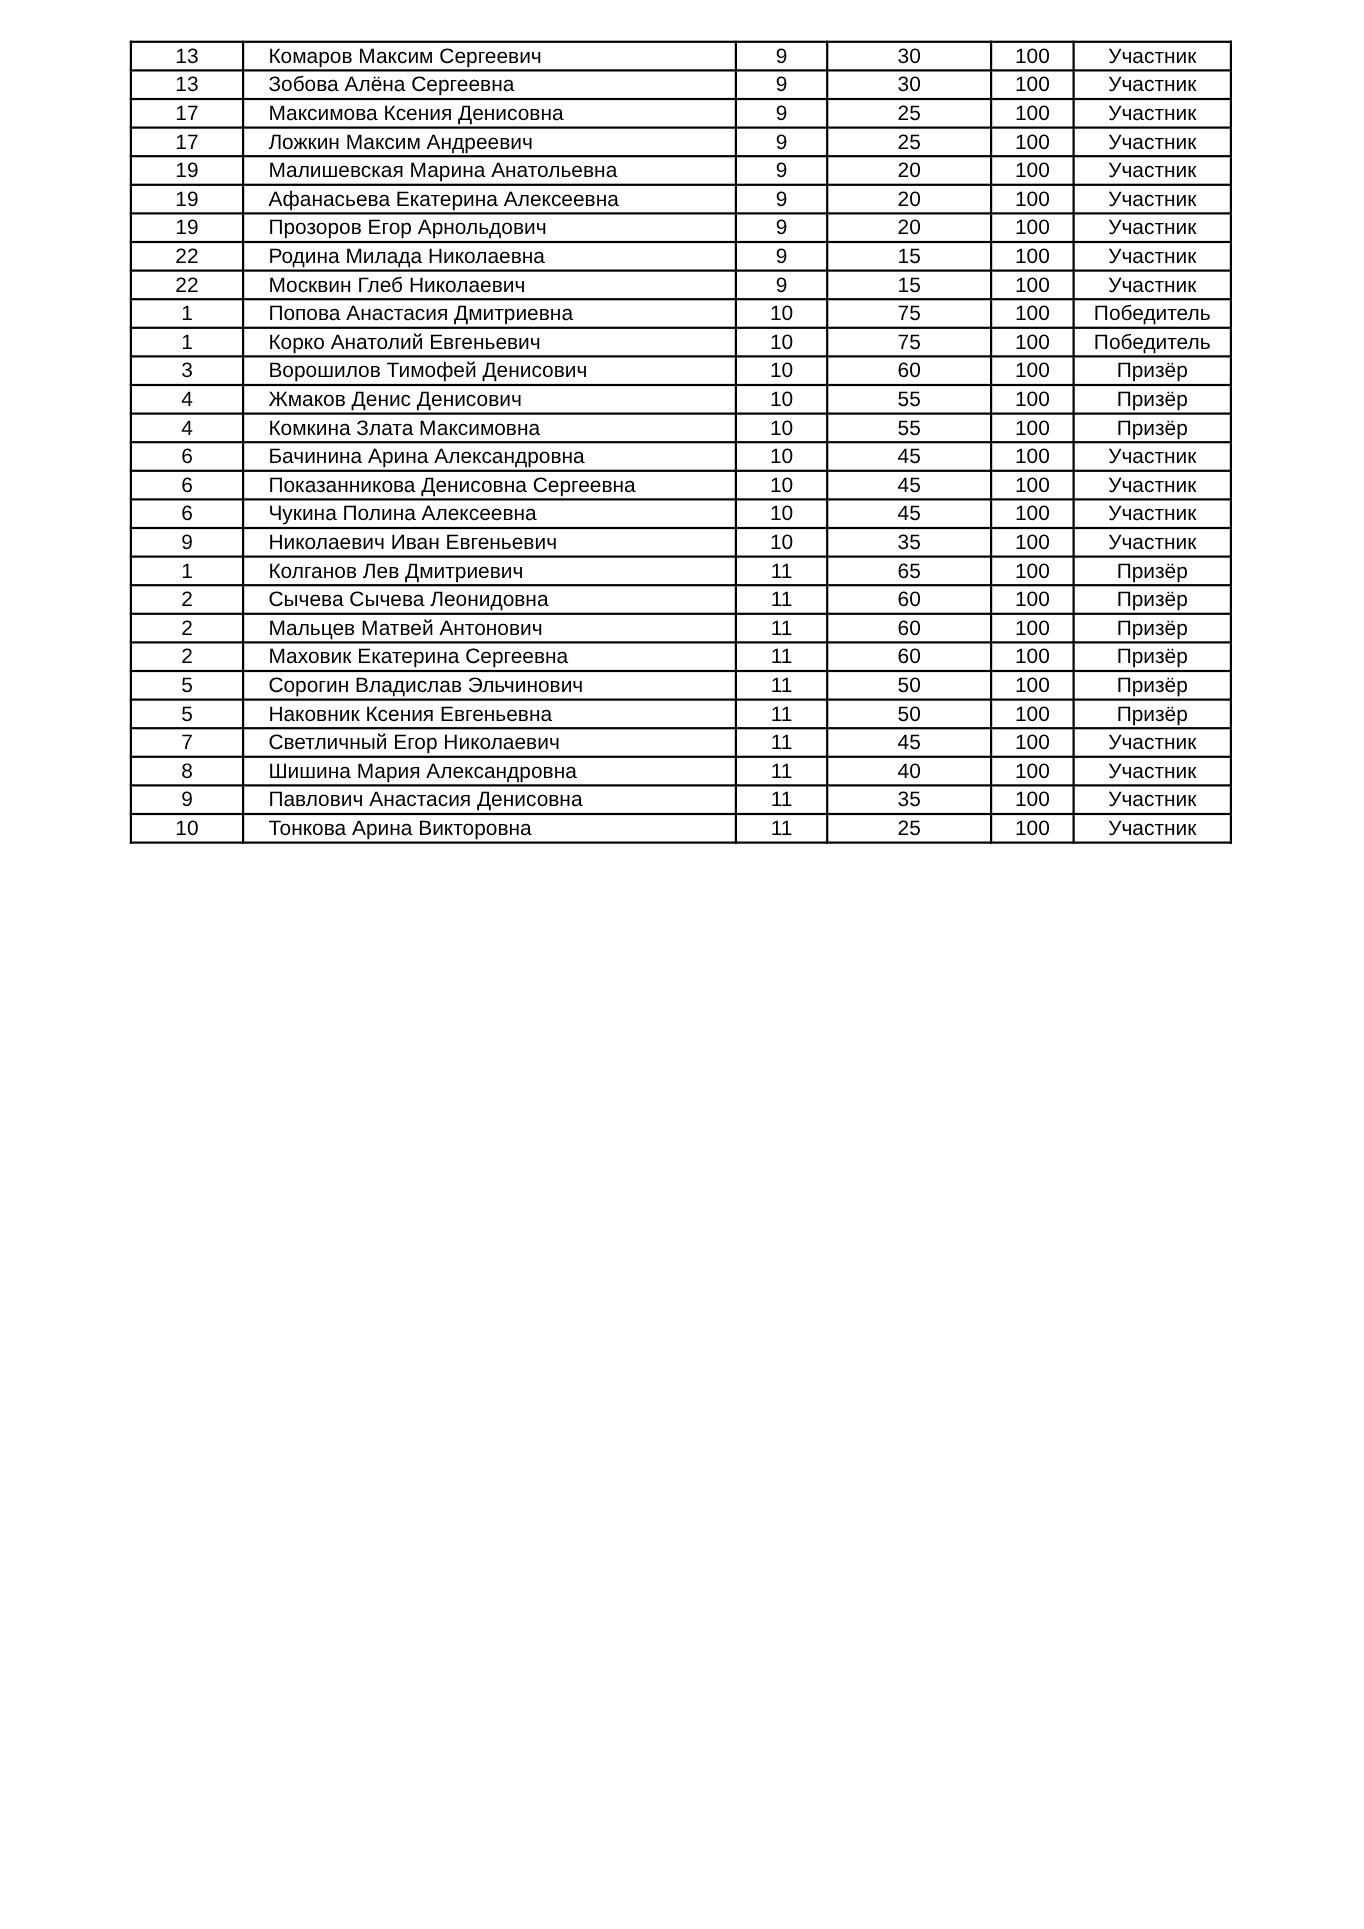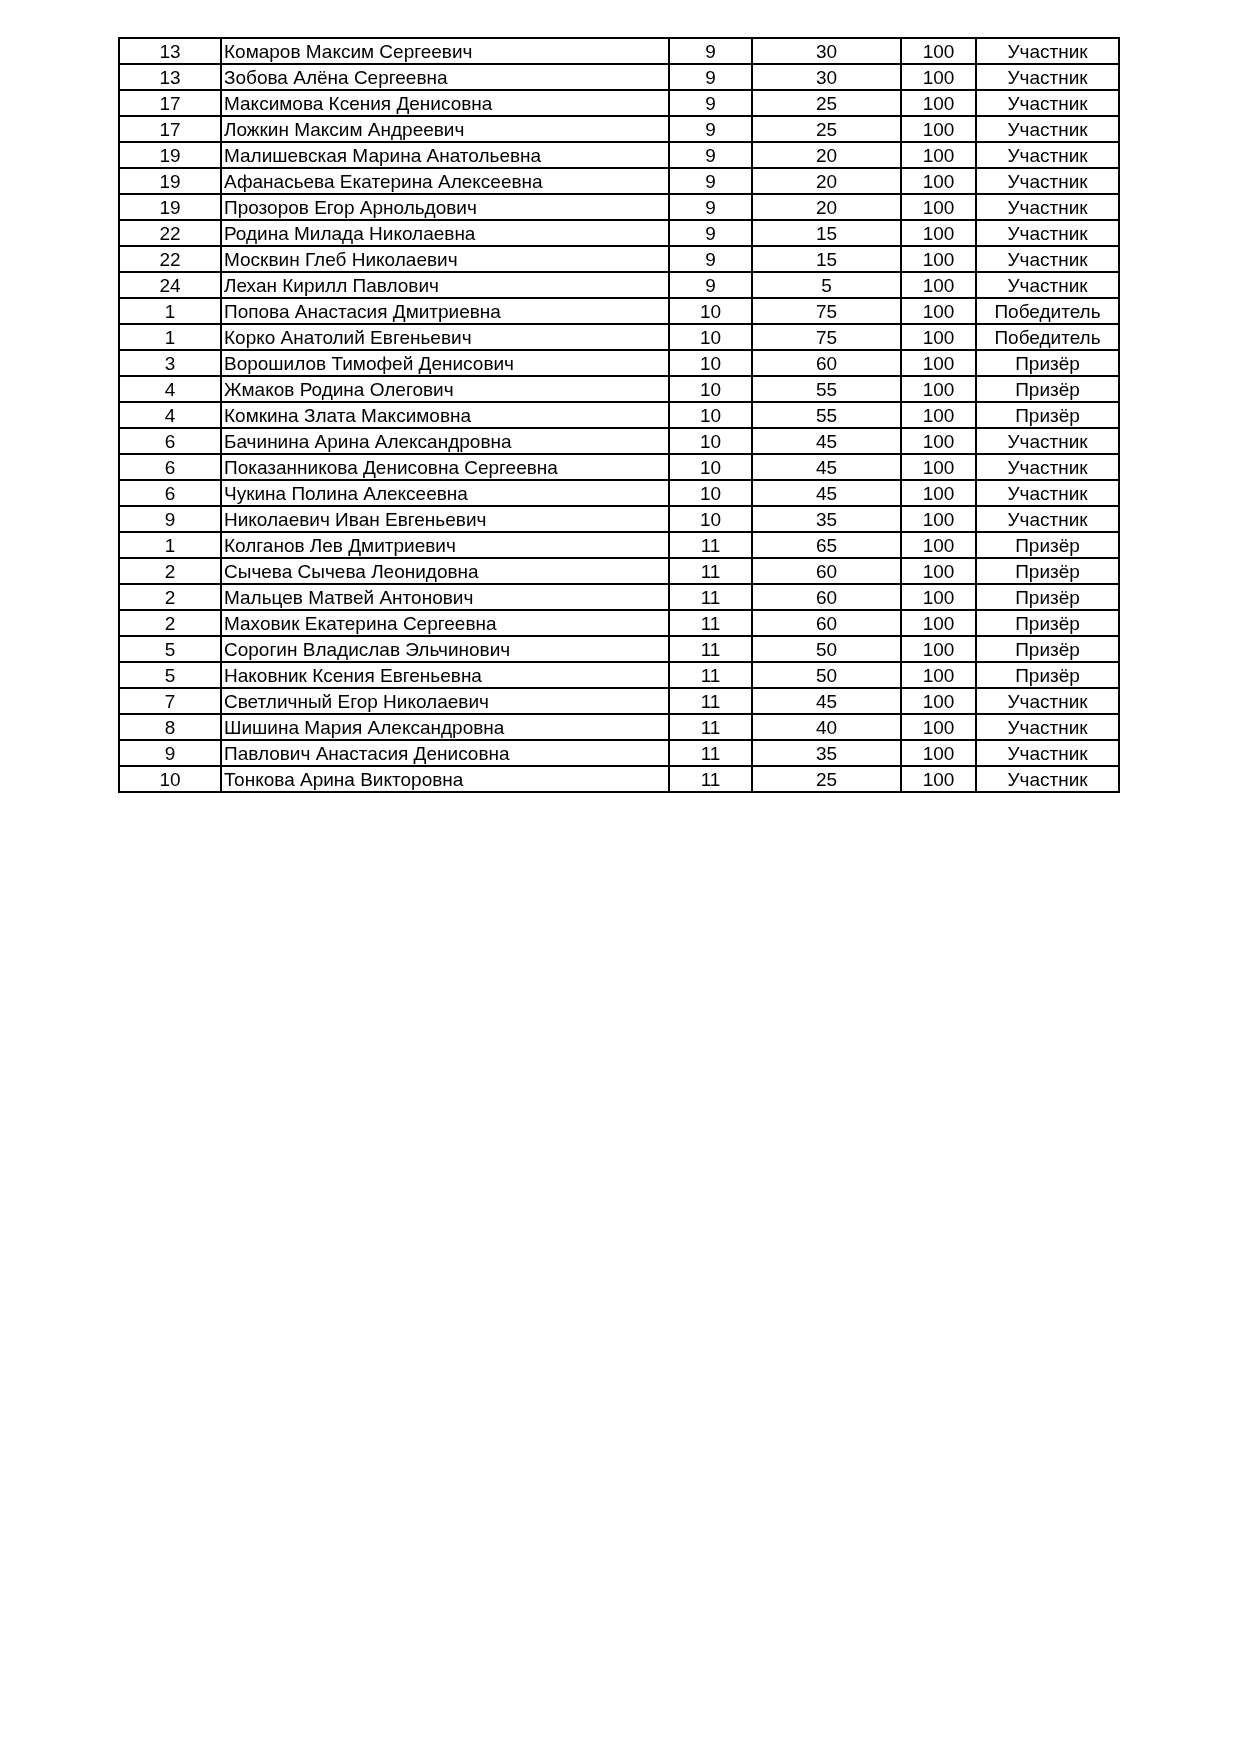--- a/index.html
+++ b/index.html
@@ -30,21 +30,21 @@
     border: 2px solid #000000;
     height: 24px;
     padding: 0 5px;
     white-space: nowrap;
     overflow: hidden;
     text-align: center;
     vertical-align: middle;
   }
   table.results td.c-name {
     text-align: left;
-    padding-left: 2px;
+    padding-left: 22px;
   }
   col.w-rank   { width: 102px; }
   col.w-name   { width: 448px; }
   col.w-grade  { width: 83px;  }
   col.w-score  { width: 149px; }
   col.w-max    { width: 75px;  }
   col.w-status { width: 143px; }
 </style>
 </head>
 <body>
@@ -134,28 +134,20 @@
 
   <tr>
     <td class="c-rank">22</td>
     <td class="c-name">Москвин Глеб Николаевич</td>
     <td class="c-grade">9</td>
     <td class="c-score">15</td>
     <td class="c-max">100</td>
     <td class="c-status">Участник</td>
   </tr>
 
-  <tr>
-    <td class="c-rank">24</td>
-    <td class="c-name">Лехан Кирилл Павлович</td>
-    <td class="c-grade">9</td>
-    <td class="c-score">5</td>
-    <td class="c-max">100</td>
-    <td class="c-status">Участник</td>
-  </tr>
 
   <tr>
     <td class="c-rank">1</td>
     <td class="c-name">Попова Анастасия Дмитриевна</td>
     <td class="c-grade">10</td>
     <td class="c-score">75</td>
     <td class="c-max">100</td>
     <td class="c-status">Победитель</td>
   </tr>
 
@@ -172,21 +164,21 @@
     <td class="c-rank">3</td>
     <td class="c-name">Ворошилов Тимофей Денисович</td>
     <td class="c-grade">10</td>
     <td class="c-score">60</td>
     <td class="c-max">100</td>
     <td class="c-status">Призёр</td>
   </tr>
 
   <tr>
     <td class="c-rank">4</td>
-    <td class="c-name">Жмаков Родина Олегович</td>
+    <td class="c-name">Жмаков Денис Денисович</td>
     <td class="c-grade">10</td>
     <td class="c-score">55</td>
     <td class="c-max">100</td>
     <td class="c-status">Призёр</td>
   </tr>
 
   <tr>
     <td class="c-rank">4</td>
     <td class="c-name">Комкина Злата Максимовна</td>
     <td class="c-grade">10</td>

